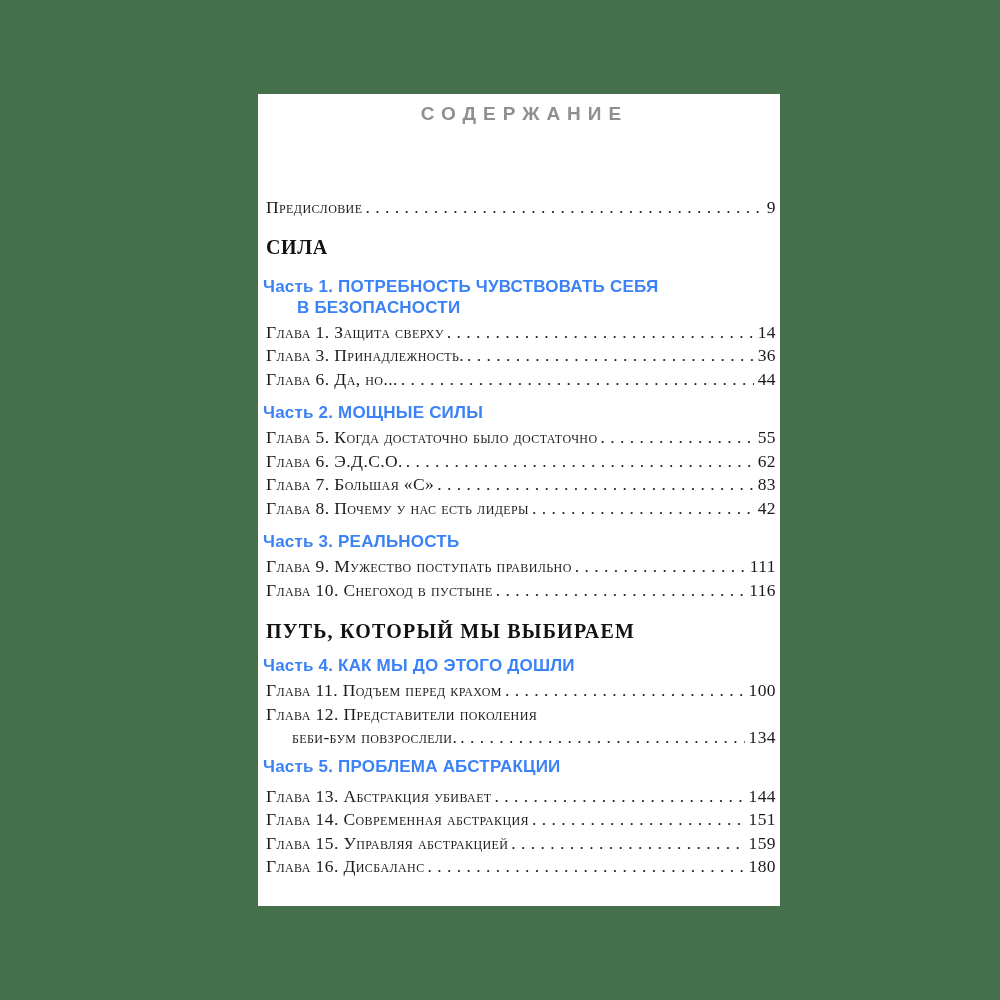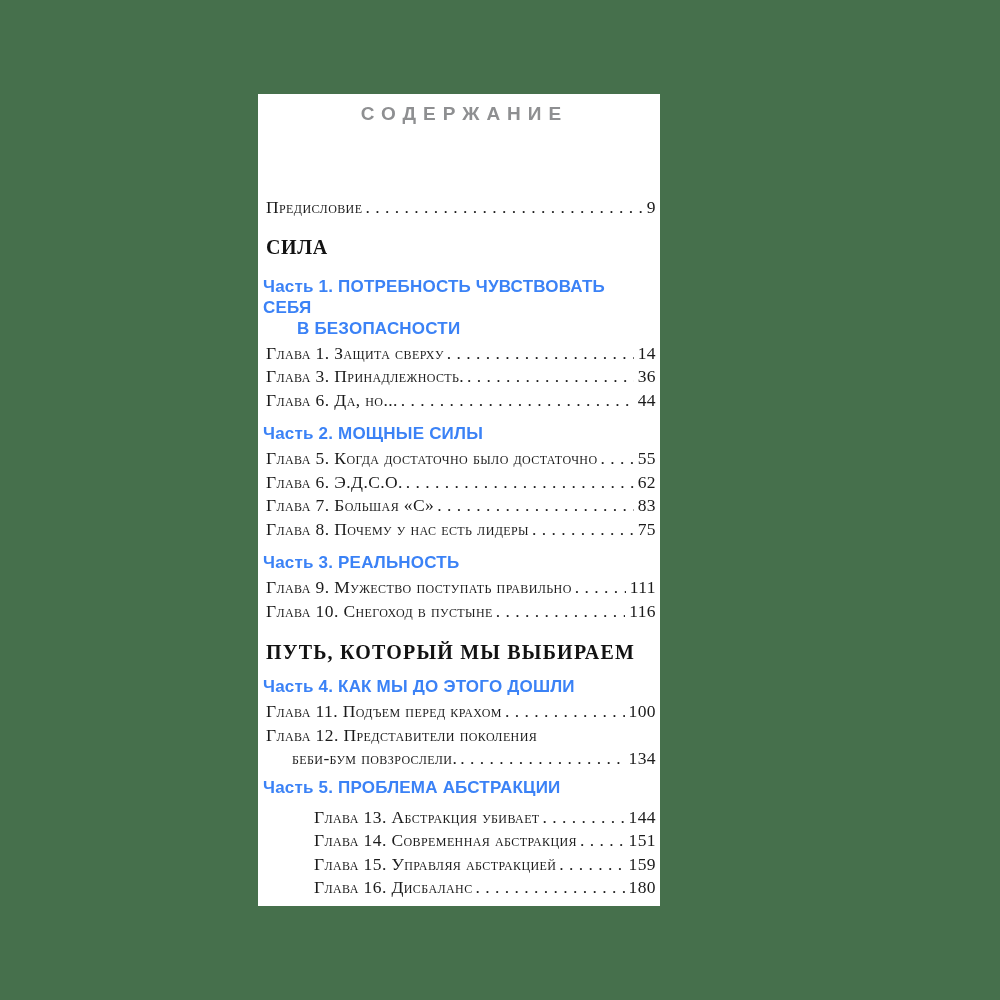--- a/index.html
+++ b/index.html
@@ -5,21 +5,21 @@
   * { margin:0; padding:0; box-sizing:border-box; }
   html,body { width:1000px; height:1000px; }
   body {
     background:#46704c;
     font-family:"Liberation Serif", serif;
     position:relative;
     overflow:hidden;
   }
   .page {
     position:absolute; left:258px; top:94px;
-    width:402px; height:812px;
+    width:522px; height:812px;
     background:#ffffff;
     padding:6px 4px 0 8px;
     overflow:hidden;
   }
   .heading {
     font-family:"Liberation Sans", sans-serif;
     font-weight:bold;
     font-size:19px;
     line-height:24px;
     letter-spacing:7px;
@@ -59,21 +59,21 @@
     font-weight:bold;
     font-size:17px; line-height:21px;
     color:#3b82f6;
     letter-spacing:0.2px;
     margin:11px 0 0 -3px;
   }
   .part .l2 { display:block; margin-left:34px; }
   .part-1 { margin-top:16px; }
   .part-5 { margin-top:6px; }
   .chapters { margin-top:3px; }
-  .chapters-5 { margin-top:8px;margin-left:48px; }
+  .chapters-5 { margin-top:8px; }
   .contline2 .t { margin-left:26px; }
 </style>
 </head>
 <body>
 
 <div class="page">
 
   <h1 class="heading">СОДЕРЖАНИЕ</h1>
 
   <div class="row preface">
@@ -123,21 +123,21 @@
       <span class="pg">62</span>
     </div>
     <div class="row">
       <span class="t">Глава 7. Большая «С»</span>
       <span class="dots"></span>
       <span class="pg">83</span>
     </div>
     <div class="row">
       <span class="t">Глава 8. Почему у нас есть лидеры</span>
       <span class="dots"></span>
-      <span class="pg">75</span>
+      <span class="pg">42</span>
     </div>
   </div>
 
   <h3 class="part">
     <span>Часть 3. РЕАЛЬНОСТЬ</span>
   </h3>
 
   <div class="chapters">
     <div class="row">
       <span class="t">Глава 9. Мужество поступать правильно</span>

